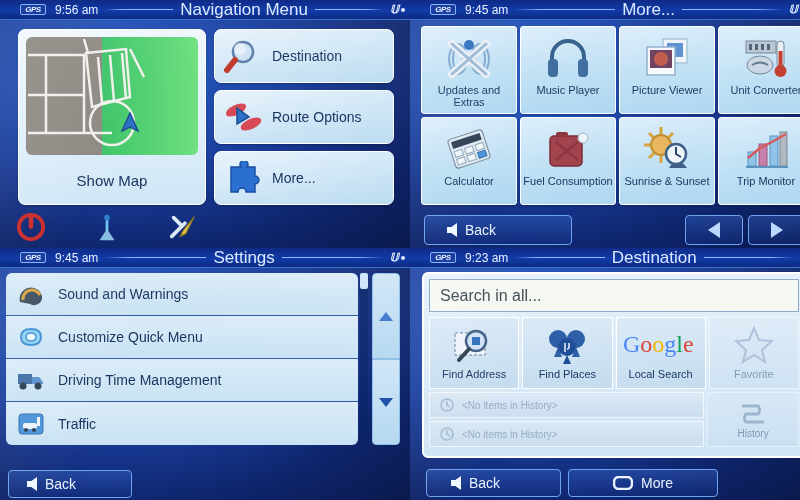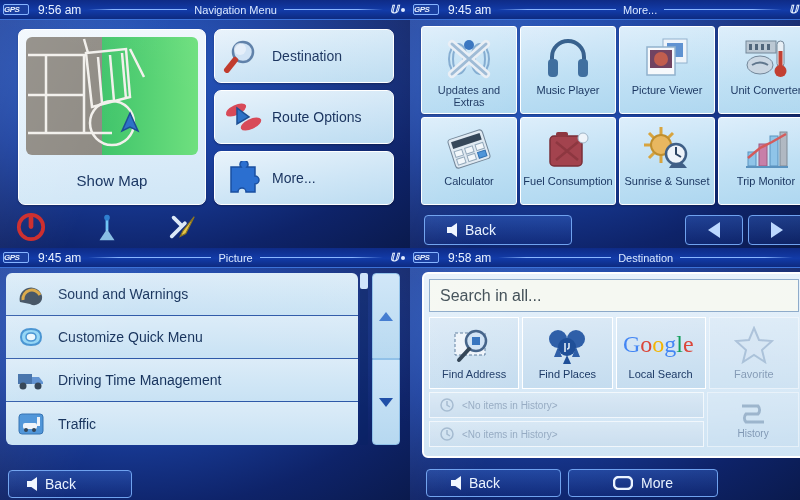--- a/index.html
+++ b/index.html
@@ -37,34 +37,34 @@
   .statusbar {
     position: absolute; top: 0; left: 0; right: 0; height: 20px;
     background: linear-gradient(180deg, #0e2b86 0%, #123ba8 55%, #0d2a80 100%);
     display: flex; align-items: center;
     color: #cfe2ff;
     font-size: 11px;
     z-index: 5;
     border-bottom: 1px solid #3c72d8;
   }
   .logo {
-    width: 26px; height: 11px; margin-left: 3px;
+    width: 26px; height: 11px; margin-left: 20px;
     background: #1a3fa0;
     border: 1px solid #86b4ff;
     border-radius: 2px;
     color: #eaf2ff;
     font-size: 8px; font-weight: bold; font-style: italic;
-    line-height: 9px; 
+    line-height: 9px; text-align: center;
     letter-spacing: -0.5px;
     overflow: hidden;
   }
   .clock { margin-left: 9px; font-size: 12px; color: #e8f1ff; white-space: nowrap;}
   .hdr-rule { flex: 1; height: 1px; background: linear-gradient(90deg, rgba(150,190,255,0) 0%, #8ab6ff 25%, #8ab6ff 100%); margin: 0 7px; }
   .hdr-rule.r { background: linear-gradient(90deg, #8ab6ff 0%, #8ab6ff 75%, rgba(150,190,255,0) 100%); }
-  .title { font-size: 11px; color: #dbe9ff; white-space: nowrap; }
+  .title { font-size: 17px; color: #dbe9ff; white-space: nowrap; }
   .sat-icon { font-size: 11px; font-weight: bold; color: #e6f0ff; font-style: italic; margin-right: 2px; }
   .batt-dot { width: 4px; height: 4px; border-radius: 50%; background: #dfeaff; margin-right: 5px; }
 
   
   .tile {
     background: linear-gradient(170deg, #e9f3fb 0%, #cfe6f6 55%, #bcdcf1 100%);
     border: 1px solid #ffffff;
     border-radius: 7px;
     color: #16325c;
     display: flex; align-items: center;
@@ -434,21 +434,21 @@
     </div>
   </div>
 
   <div class="panel">
     <div class="screen">
 
       <div class="statusbar">
         <div class="logo">GPS</div>
         <div class="clock">9:45 am</div>
         <div class="hdr-rule"></div>
-        <div class="title">Picture</div>
+        <div class="title">Settings</div>
         <div class="hdr-rule r"></div>
         <div class="sat-icon">𝕌</div>
         <div class="batt-dot"></div>
       </div>
 
       <div class="p3-list">
         <div class="p3-row">
           <span class="p3-ico">
             <svg width="28" height="24" viewBox="0 0 28 24">
               <path d="M3 20 a11 11 0 0 1 22 -6 a8 8 0 0 1 -12 8 z" fill="#3b4b5c"></path>
@@ -509,21 +509,21 @@
       </div>
 
     </div>
   </div>
 
   <div class="panel">
     <div class="screen">
 
       <div class="statusbar">
         <div class="logo">GPS</div>
-        <div class="clock">9:58 am</div>
+        <div class="clock">9:23 am</div>
         <div class="hdr-rule"></div>
         <div class="title">Destination</div>
         <div class="hdr-rule r"></div>
       </div>
 
       <div class="p4-card">
 
         <div class="p4-search" placeholder="Search in all...">Search in all...</div>
 
         <div class="p4-grid">

